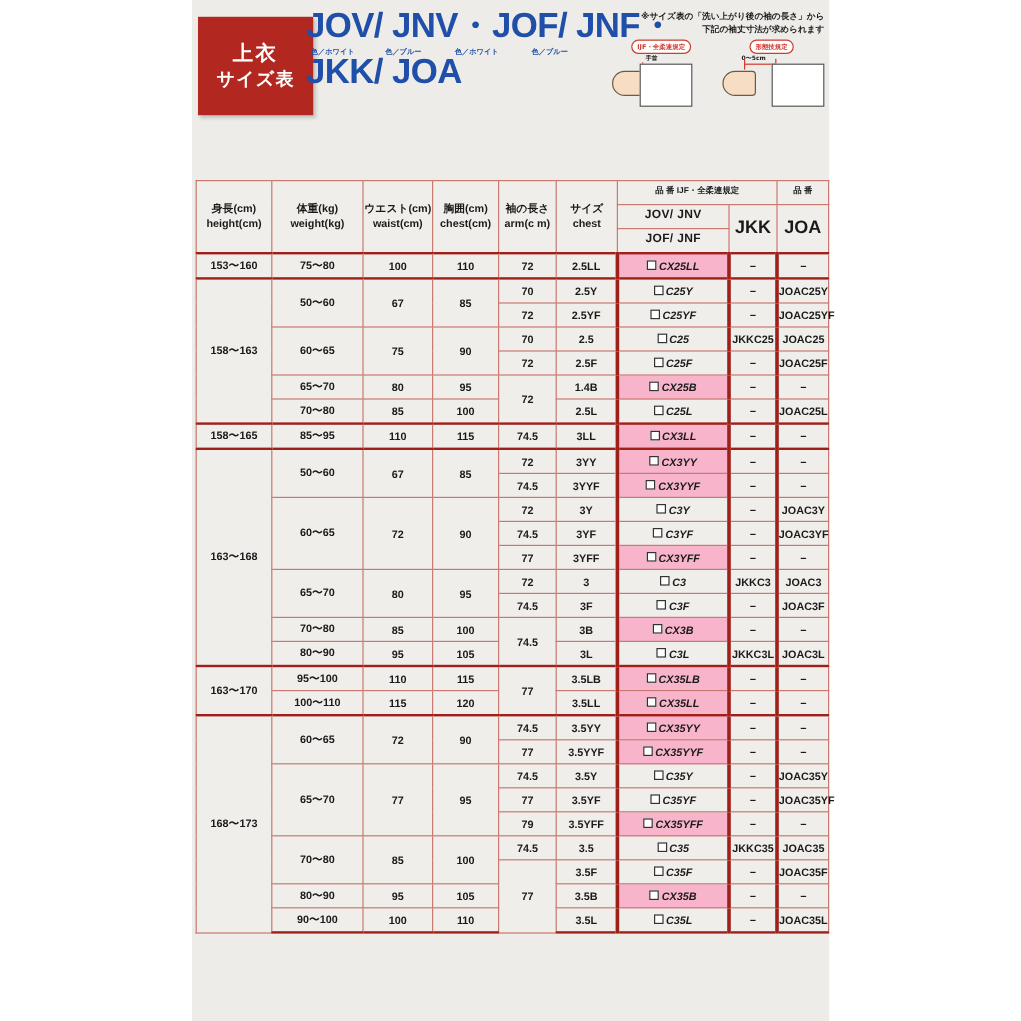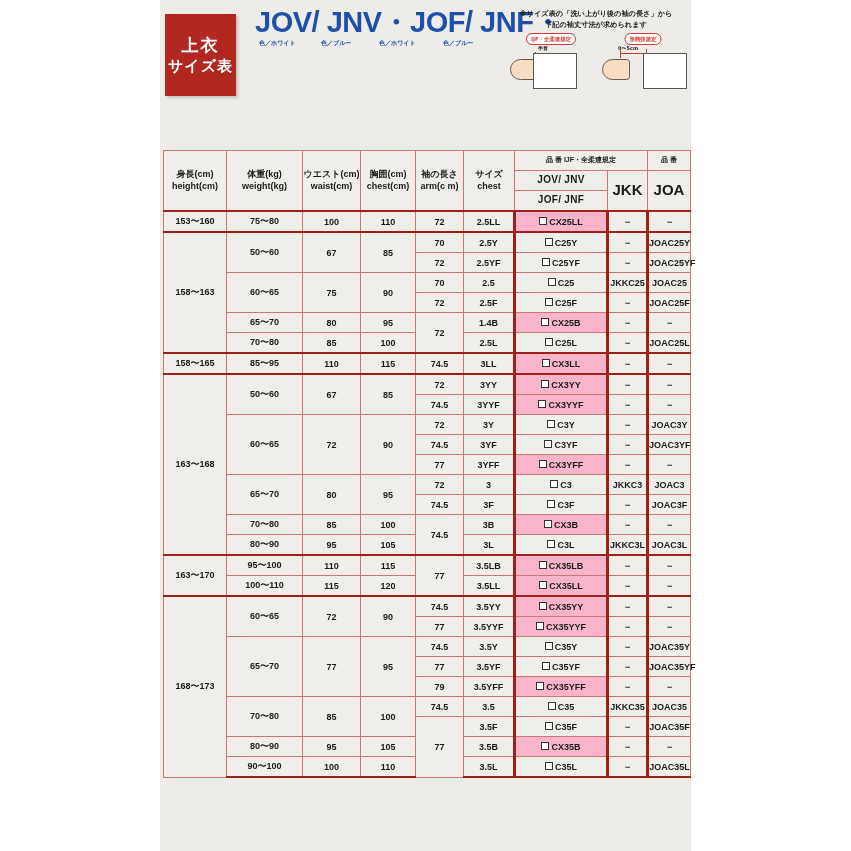--- a/index.html
+++ b/index.html
@@ -15,21 +15,21 @@
   }
   .sheet{
     position:absolute;left:160px;top:0;width:531px;height:851px;
     background:#eeece8;
   }
   
   .header{
     position:absolute;left:0;top:0;width:531px;height:122px;
   }
   .title-box{
-    position:absolute;left:5px;top:14px;width:71px;height:82px;
+    position:absolute;left:5px;top:14px;width:96px;height:82px;
     background:#b22821;
     display:flex;flex-direction:column;align-items:center;justify-content:center;
     box-shadow:2px 2px 3px rgba(0,0,0,.18);
   }
   .title-box .t1{
     color:#fff;font-size:17px;font-weight:bold;letter-spacing:2px;
     font-family:"DejaVu Sans","Liberation Sans",sans-serif;line-height:1.1;
   }
   .title-box .t2{
     color:#fff;font-size:15px;font-weight:bold;letter-spacing:1px;margin-top:3px;
@@ -48,21 +48,21 @@
     position:absolute;left:97px;top:39px;width:250px;height:10px;
   }
   .subcolors span{
     position:absolute;font-size:6px;color:#1f4fa8;font-weight:bold;white-space:nowrap;
   }
   
   .note{
     position:absolute;left:345px;top:9px;width:182px;
   }
   .note .ntext{
-    font-size:7.2px;color:#1a1a1a;line-height:1.5;font-weight:bold;text-align:center;
+    font-size:7.2px;color:#1a1a1a;line-height:1.5;font-weight:bold;text-align:right;
   }
   .diagrams{
     position:absolute;left:348px;top:33px;width:180px;height:62px;
   }
   .diag{position:absolute;top:0;width:86px;height:62px;}
   .diag.left{left:0;}
   .diag.right{left:92px;}
   .badge{
     position:absolute;left:50%;transform:translateX(-50%);top:0;
     border:1px solid #cf3b2e;border-radius:7px;background:#fff;
@@ -109,21 +109,21 @@
     font-size:7.2px;line-height:1.25;font-weight:bold;
   }
   thead th.grp{font-size:7px;}
   thead th.sub{font-size:10px;letter-spacing:0.3px;}
   thead th.jkk,thead th.joa{font-size:15px;}
   
   .thickL{border-left:3px solid #9e2019 !important;}
   .thickR{border-right:3px solid #9e2019 !important;}
   .thickT{border-top:2.5px solid #9e2019 !important;}
   .thickB{border-bottom:2.5px solid #9e2019 !important;}
-  td.pn{background:#fad3c8;font-size:9.5px;}
+  td.pn{background:#fad3c8;font-size:9.5px;font-style:italic;}
   td.pn.x{background:#f7b4ca;}
   td.blue{background:#bfe2f5;font-size:9px;}
   td.peach{background:#fad3c8;font-size:8px;}
   td.grp{background:#f0efeb;font-size:9.5px;}
   .cb{display:inline-block;width:6px;height:6px;border:1px solid #333;background:#fff;margin-right:2px;vertical-align:0px;}
   .dash{font-size:10px;font-weight:bold;}
   
   .footer{
     position:absolute;left:3px;top:818px;width:527px;height:30px;
   }
@@ -144,20 +144,21 @@
 
     <div class="header">
 
       <div class="title-box">
         <div class="t1">上衣</div>
         <div class="t2">サイズ表</div>
       </div>
 
       <div class="brandblock">
         <div class="brandline">JOV/ JNV・JOF/ JNF・</div>
+        <div class="brandline l2">JKK/ JOA</div>
       </div>
       <div class="subcolors">
         <span style="left:2px;">色／ホワイト</span>
         <span style="left:64px;">色／ブルー</span>
         <span style="left:122px;">色／ホワイト</span>
         <span style="left:186px;">色／ブルー</span>
       </div>
 
       <div class="note">
         <div class="ntext">※サイズ表の「洗い上がり後の袖の長さ」から</div>

